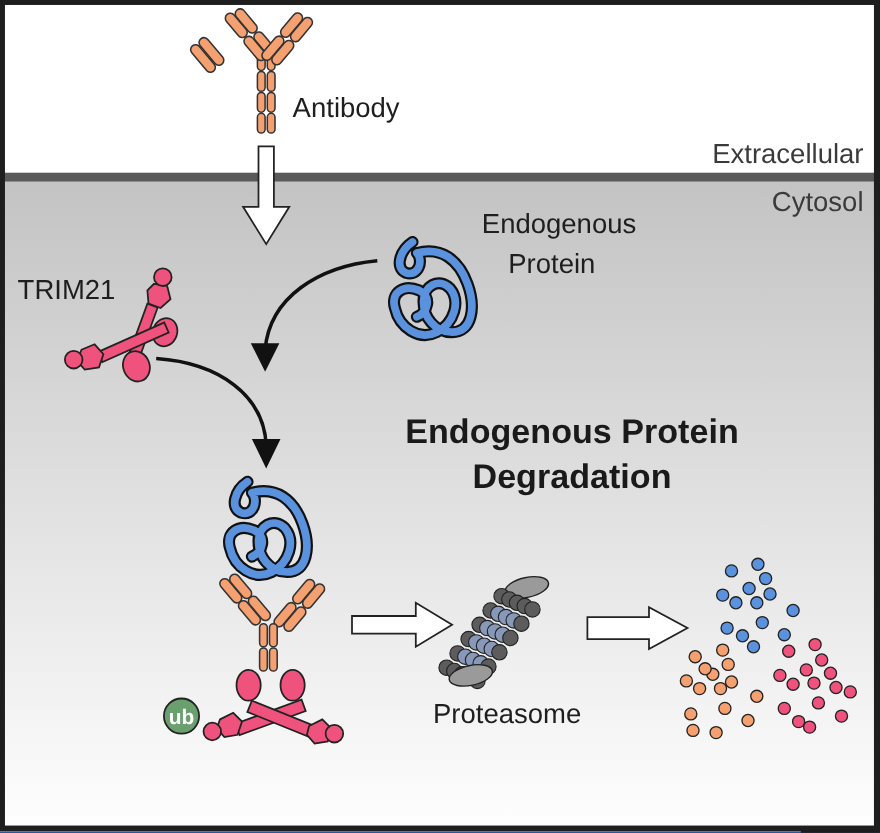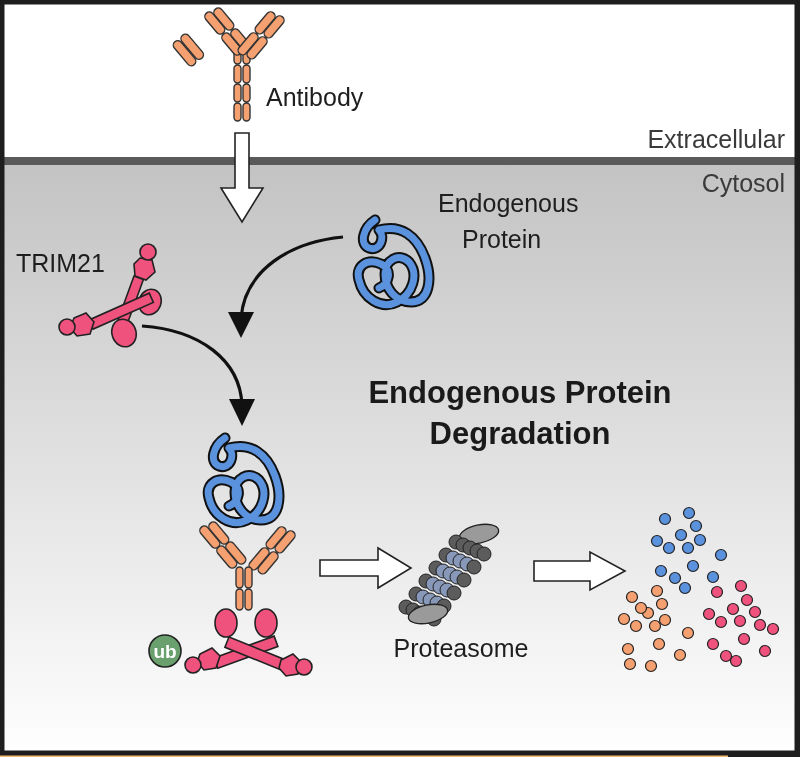--- a/index.html
+++ b/index.html
@@ -1,17 +1,17 @@
 <!DOCTYPE html>
 <html><head>
 <meta charset="utf-8">
 <style>
   html, body { margin: 0; padding: 0; background: #1e1e1e; }
   body { width: 800px; height: 757px; overflow: hidden; }
-  #stage { position: relative; width: 728px; height: 757px; background: #fdba74; }
+  #stage { position: relative; width: 728px; height: 757px; background: #3b82f6; }
   svg { position: absolute; left: 0; top: 0; }
   .lbl { font-family: "Liberation Sans", sans-serif; fill: #1e1e1e; }
   .lbl-region { font-family: "Liberation Sans", sans-serif; fill: #3a3a3a; font-size: 25px; }
   .title { font-family: "Liberation Sans", sans-serif; font-weight: bold; fill: #1a1a1a; font-size: 31px; }
   .ab { fill: #f4a070; stroke: #333; stroke-width: 1.4; }
   .trim { fill: #f0527e; stroke: #222; stroke-width: 1.6; }
   .prot { fill: none; stroke-linecap: round; stroke-linejoin: round; }
   .bigarrow { fill: #ffffff; stroke: #222; stroke-width: 1.6; }
   .curve { fill: none; stroke: #111; stroke-width: 3.2; }
 </style>

